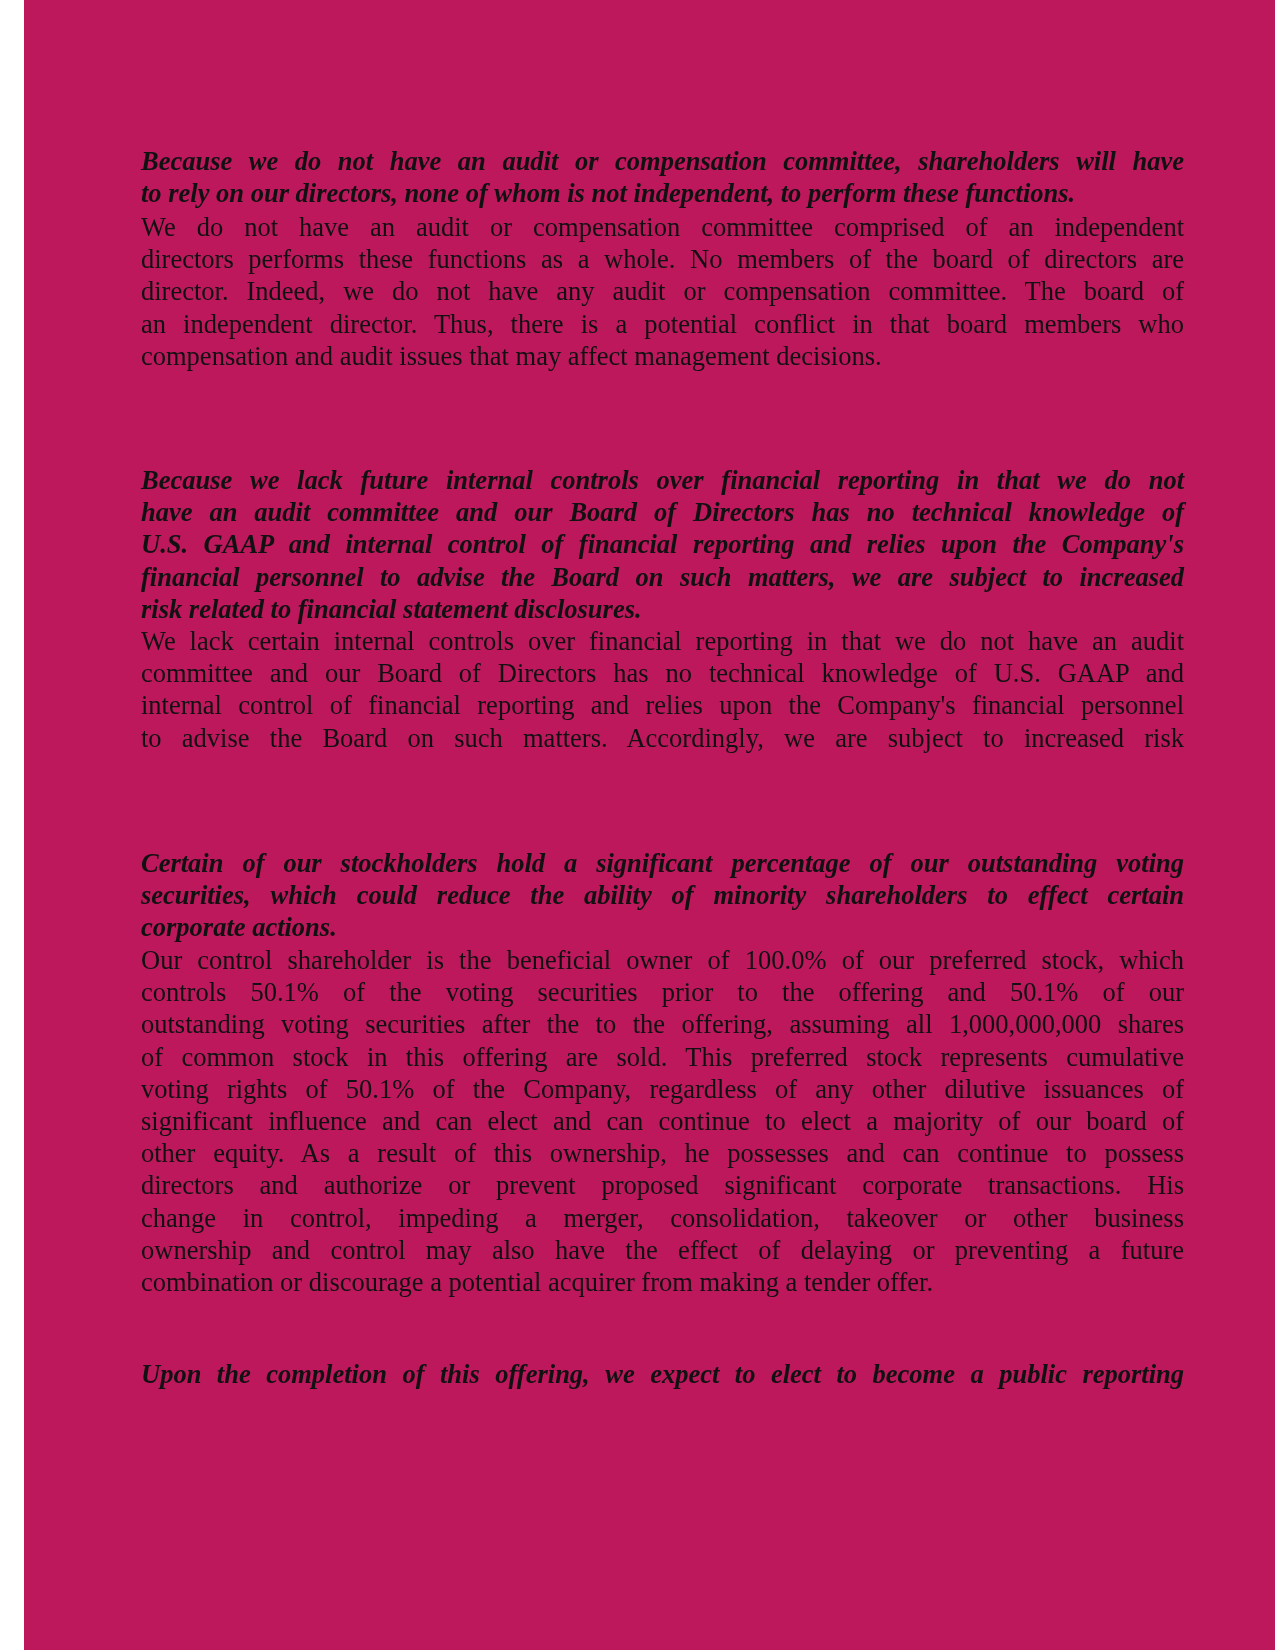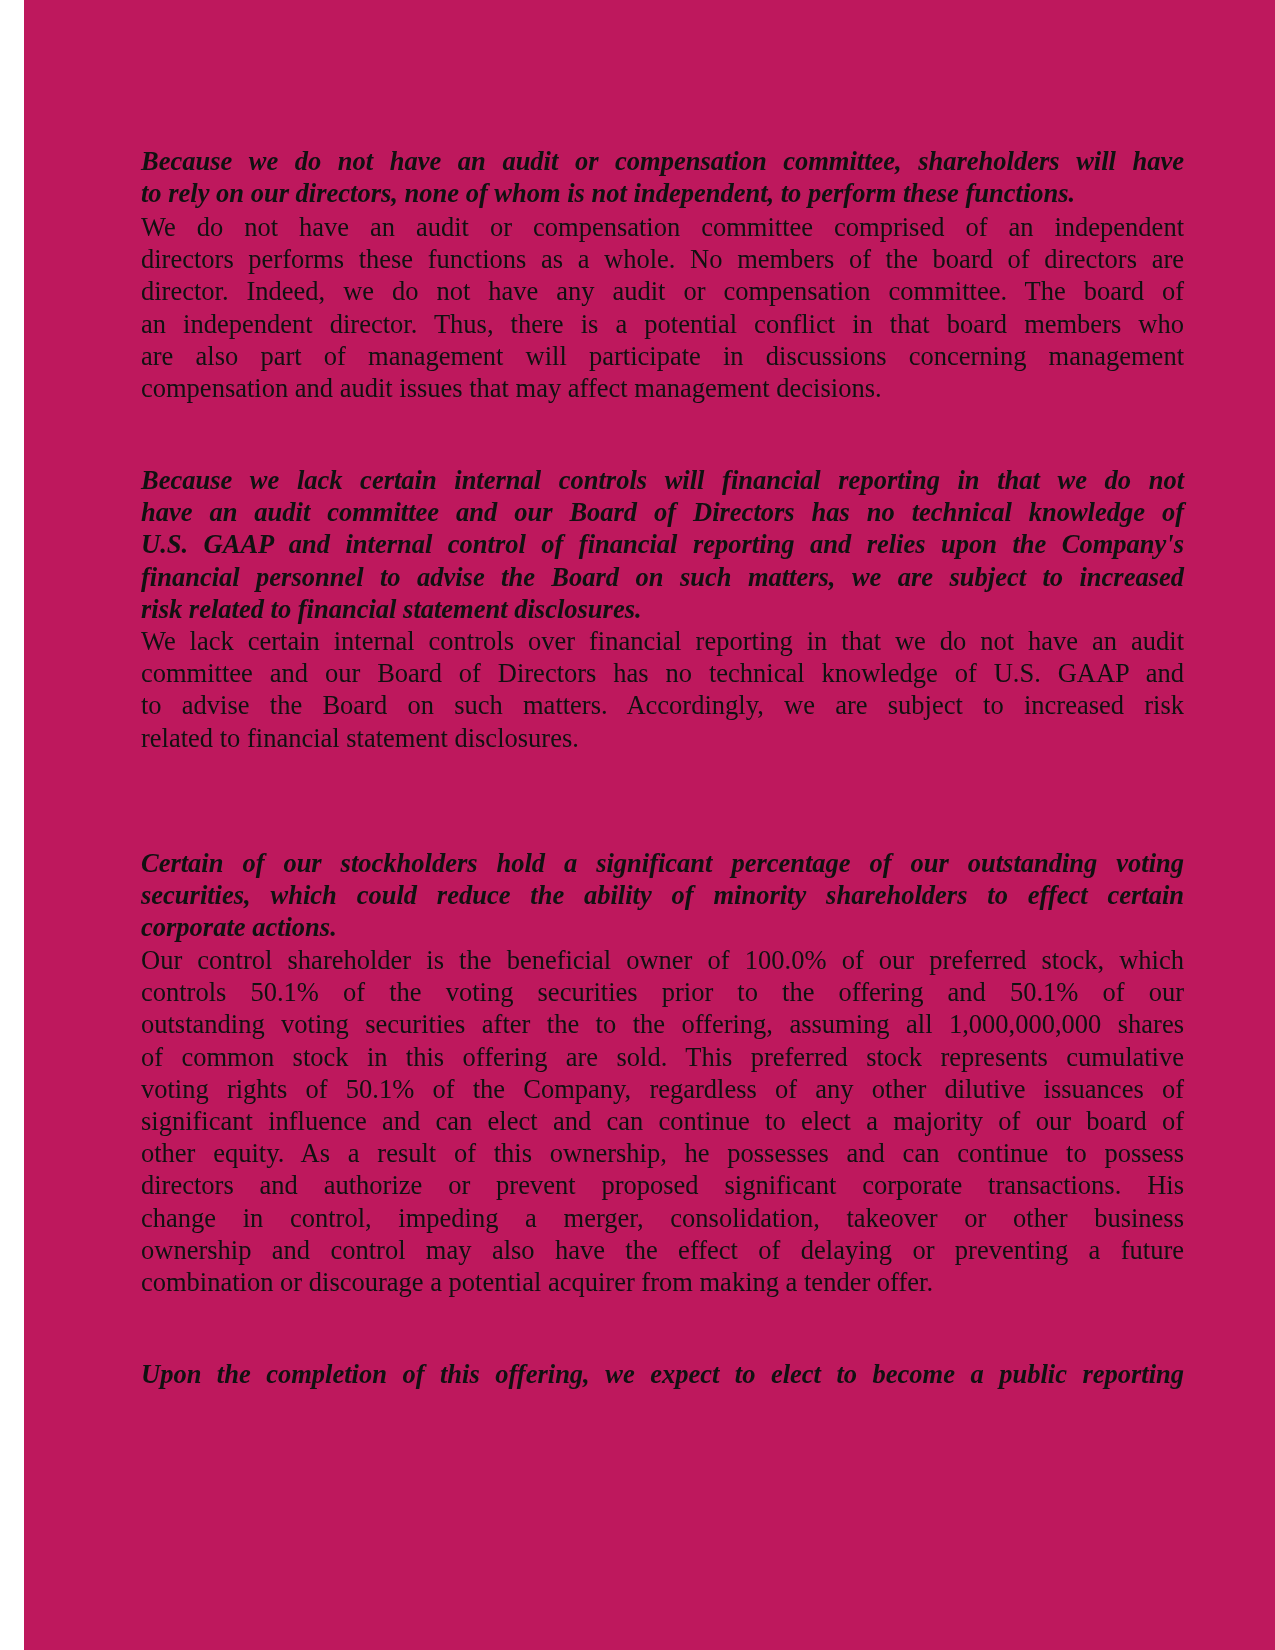--- a/index.html
+++ b/index.html
@@ -33,36 +33,35 @@
 
   <div class="block heading" style="top:145px;">
     <div class="line">Because we do not have an audit or compensation committee, shareholders will have</div>
     <div class="line last">to rely on our directors, none of whom is not independent, to perform these functions.</div>
   </div>
   <div class="block" style="top:211px;">
     <div class="line">We do not have an audit or compensation committee comprised of an independent</div>
     <div class="line">directors performs these functions as a whole. No members of the board of directors are</div>
     <div class="line">director. Indeed, we do not have any audit or compensation committee. The board of</div>
     <div class="line">an independent director. Thus, there is a potential conflict in that board members who</div>
-    <div class="line">are also part of management will participate in discussions concerning management</div>
     <div class="line last">compensation and audit issues that may affect management decisions.</div>
   </div>
 
   <div class="block heading" style="top:464px;">
-    <div class="line">Because we lack certain internal controls will financial reporting in that we do not</div>
+    <div class="line">Because we lack future internal controls over financial reporting in that we do not</div>
     <div class="line">have an audit committee and our Board of Directors has no technical knowledge of</div>
     <div class="line">U.S. GAAP and internal control of financial reporting and relies upon the Company's</div>
     <div class="line">financial personnel to advise the Board on such matters, we are subject to increased</div>
     <div class="line last">risk related to financial statement disclosures.</div>
   </div>
   <div class="block" style="top:625px;">
     <div class="line">We lack certain internal controls over financial reporting in that we do not have an audit</div>
     <div class="line">committee and our Board of Directors has no technical knowledge of U.S. GAAP and</div>
+    <div class="line">internal control of financial reporting and relies upon the Company's financial personnel</div>
     <div class="line">to advise the Board on such matters. Accordingly, we are subject to increased risk</div>
-    <div class="line last">related to financial statement disclosures.</div>
   </div>
 
   <div class="block heading" style="top:847px;">
     <div class="line">Certain of our stockholders hold a significant percentage of our outstanding voting</div>
     <div class="line">securities, which could reduce the ability of minority shareholders to effect certain</div>
     <div class="line last">corporate actions.</div>
   </div>
   <div class="block" style="top:944px;">
     <div class="line">Our control shareholder is the beneficial owner of 100.0% of our preferred stock, which</div>
     <div class="line">controls 50.1% of the voting securities prior to the offering and 50.1% of our</div>

